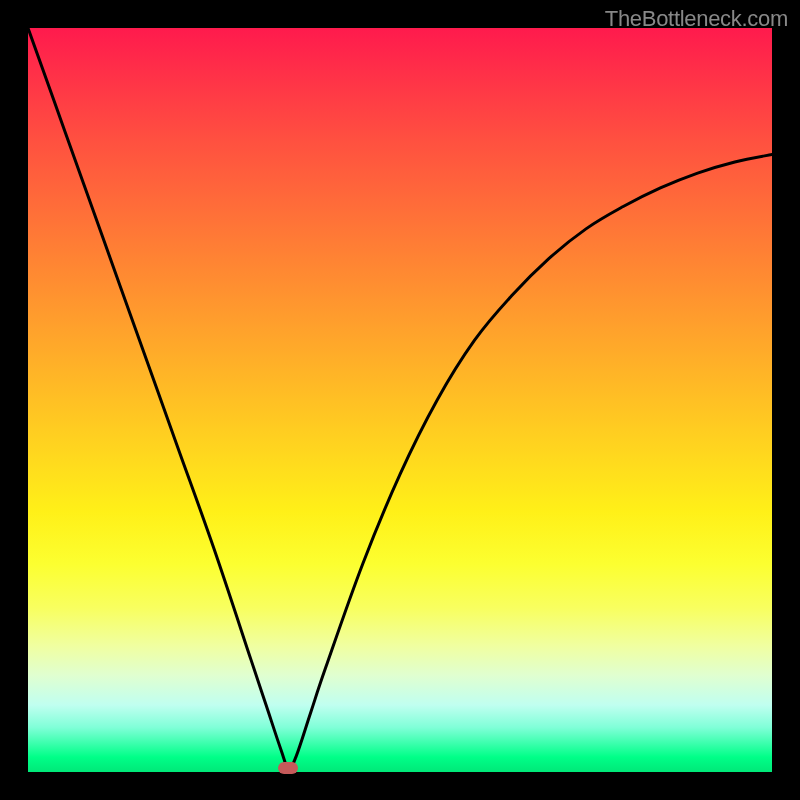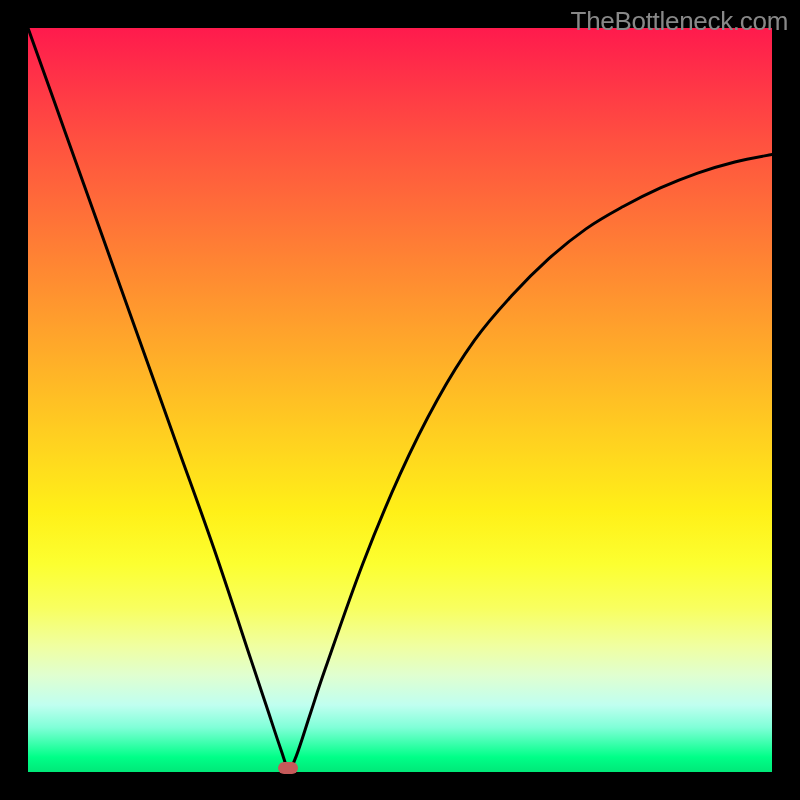--- a/index.html
+++ b/index.html
@@ -35,21 +35,21 @@
       #40ffb0 96%,
       #00ff88 98%,
       #00e878 100%
     );
   }
   .watermark {
     position: absolute;
     top: 6px;
     right: 12px;
     color: #888;
-    font-size: 26px;
+    font-size: 22px;
     font-weight: 500;
     letter-spacing: -0.3px;
     z-index: 10;
   }
   .curve-svg {
     position: absolute;
     left: 0; top: 0;
     width: 100%; height: 100%;
     z-index: 5;
   }

